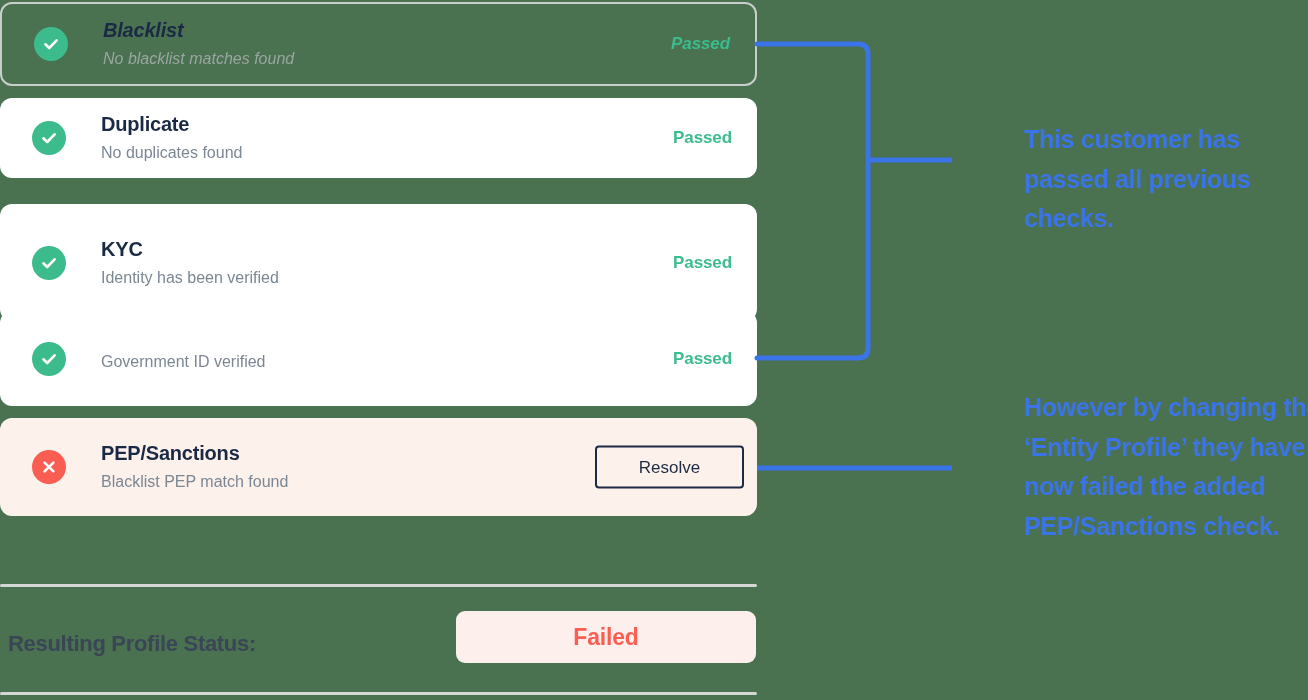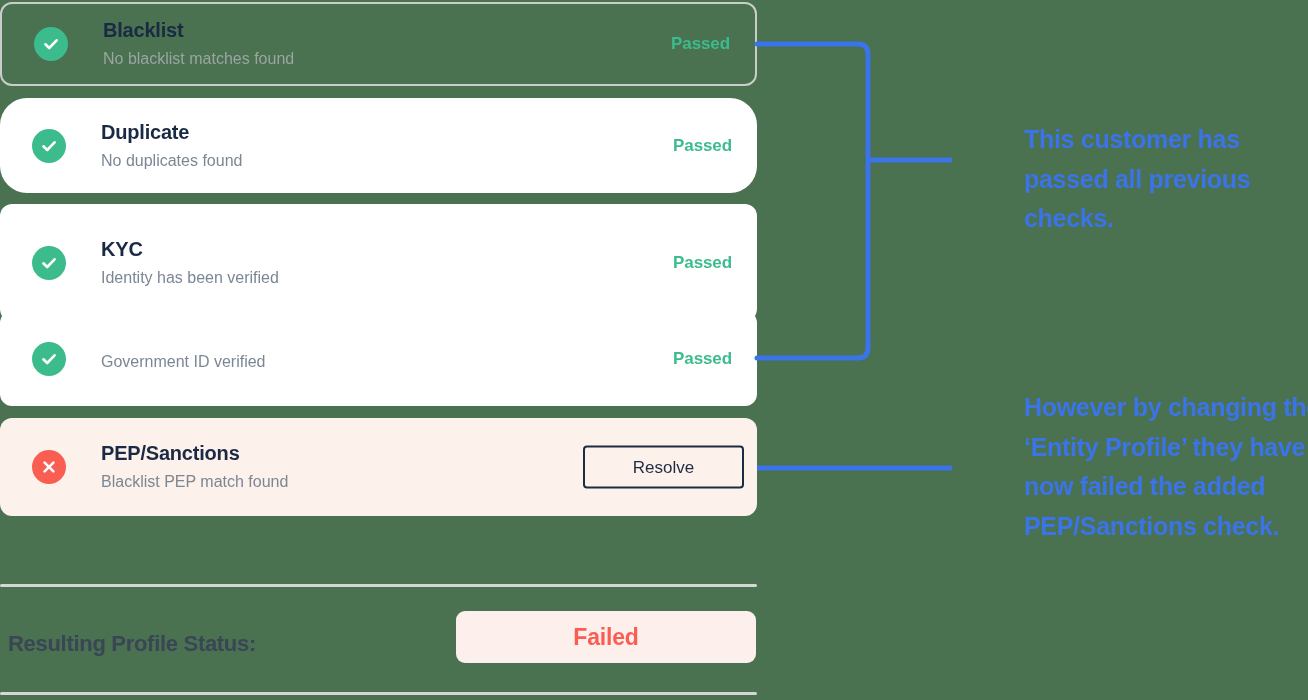--- a/index.html
+++ b/index.html
@@ -101,21 +101,21 @@
     font-weight: 700;
     color: #3cbc8d;
     letter-spacing: -0.1px;
   }
 
   .resolve-button {
     position: absolute;
     right: 13px;
     top: 50%;
     transform: translateY(-50%);
-    width: 161px;
+    width: 149px;
     height: 43px;
     border: 2px solid #1e2b44;
     border-radius: 4px;
     background: transparent;
     color: #1e2b44;
     font-family: "Liberation Sans", sans-serif;
     font-size: 17px;
     font-weight: 400;
     cursor: pointer;
     display: flex;
@@ -195,34 +195,34 @@
   .annotation.first  { left: 981px; top: 120px; width: 300px; }
   .annotation.second { left: 981px; top: 388px; width: 310px; }
 </style>
 </head>
 <body>
 
 <div id="root">
 
   <div class="checks-column">
 
-    <div class="check-card transparent" style="top:2px;height:84px;">
+    <div class="check-card transparent" style="top:2px;height:84px;font-style:italic;">
       <div class="status-icon pass">
         <svg width="18" height="18" viewBox="0 0 18 18" aria-hidden="true">
           <path d="M3.4 9.3 L7.2 13.0 L14.6 5.3" fill="none" stroke="#ffffff" stroke-width="2.6" stroke-linecap="round" stroke-linejoin="round"></path>
         </svg>
       </div>
       <div class="check-text">
         <div class="check-title">Blacklist</div>
         <div class="check-subtitle">No blacklist matches found</div>
       </div>
       <div class="status-label">Passed</div>
     </div>
 
-    <div class="check-card" style="top:98px;height:95px;border-radius:27px;">
+    <div class="check-card" style="top:98px;height:80px;">
       <div class="status-icon pass">
         <svg width="18" height="18" viewBox="0 0 18 18" aria-hidden="true">
           <path d="M3.4 9.3 L7.2 13.0 L14.6 5.3" fill="none" stroke="#ffffff" stroke-width="2.6" stroke-linecap="round" stroke-linejoin="round"></path>
         </svg>
       </div>
       <div class="check-text">
         <div class="check-title">Duplicate</div>
         <div class="check-subtitle">No duplicates found</div>
       </div>
       <div class="status-label">Passed</div>

